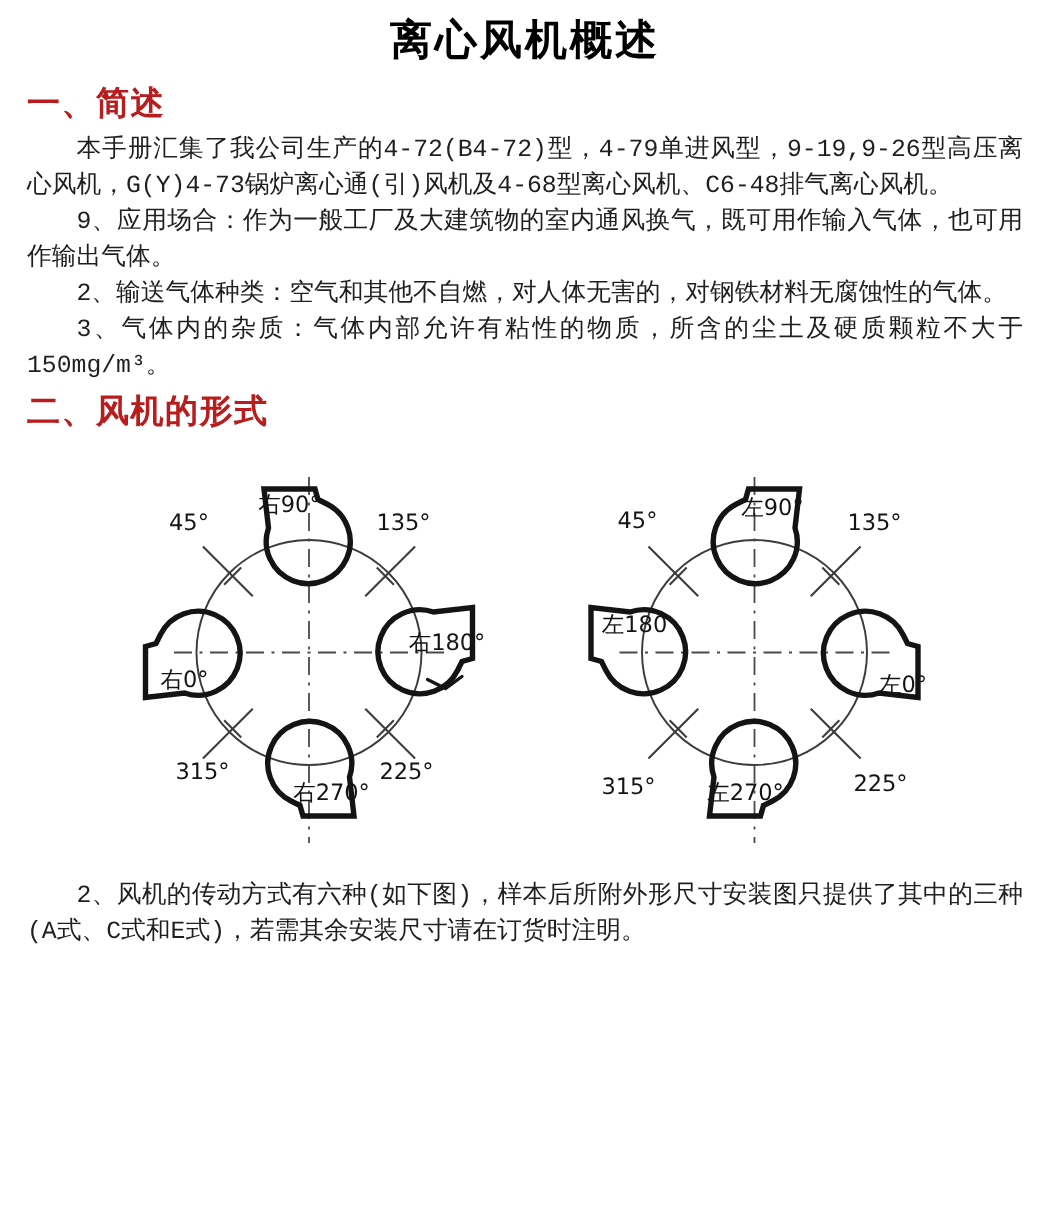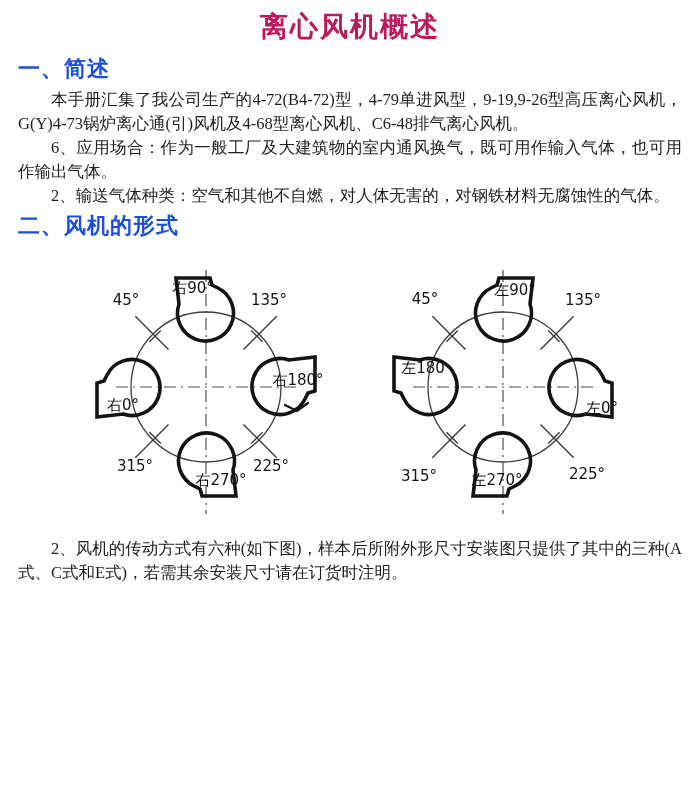--- a/index.html
+++ b/index.html
@@ -1,45 +1,46 @@
 <!DOCTYPE html>
 <html><head>
 <meta charset="utf-8">
 <style>
   html,body{margin:0;padding:0;background:#ffffff;}
   body{width:700px;height:807px;overflow:hidden;color:#1f1f1f;
        font-family:"Liberation Serif","DejaVu Serif",serif;}
   .page{padding:6px 18px 0 18px;}
   .doc-title{text-align:center;margin:2px 0 8px 0;font-size:28px;letter-spacing:2px;
-       font-family:"DejaVu Sans","Liberation Sans",sans-serif;font-weight:700;color:#be185d;}
+       font-family:"DejaVu Sans","Liberation Sans",sans-serif;font-weight:700;color:#000000;}
   .sec-heading{margin:3px 0 4px 0;font-size:22px;letter-spacing:1px;
-       font-family:Liberation Serif, serif;font-weight:700;color:#1d4ed8;}
-  p.body{margin:0;font-size:16.5px;line-height:24px;text-align:justify;text-indent:2em;}
+       font-family:Liberation Serif, serif;font-weight:700;color:#b91c1c;}
+  p.body{margin:0;font-size:16.5px;line-height:24px;text-align:justify;text-indent:2em;font-family:Liberation Mono, monospace;}
   .diagrams{position:relative;height:292px;margin:2px 0 0 0;}
   svg.diag{position:absolute;top:0;}
   #diagram-right-rotation{left:38px;}
   #diagram-left-rotation{left:335px;}
   .ring{fill:none;stroke:#3c3c3c;stroke-width:1.3;}
   .axis{stroke:#4a4a4a;stroke-width:1.2;stroke-dasharray:12 5 2 5;}
   .tick{stroke:#3c3c3c;stroke-width:1.4;}
   .volute{fill:none;stroke:#141414;stroke-width:3.6;}
   .arrow{fill:none;stroke:#141414;stroke-width:2.2;stroke-linecap:round;}
   .vlabel,.alabel{font:15px "DejaVu Sans","Liberation Sans",sans-serif;fill:#141414;}
 </style>
 </head>
 <body>
 
 <div class="page">
 
   <h1 class="doc-title">离心风机概述</h1>
 
   <h2 class="sec-heading">一、简述</h2>
   <p class="body">本手册汇集了我公司生产的4-72(B4-72)型，4-79单进风型，9-19,9-26型高压离心风机，G(Y)4-73锅炉离心通(引)风机及4-68型离心风机、C6-48排气离心风机。</p>
-  <p class="body">6、应用场合：作为一般工厂及大建筑物的室内通风换气，既可用作输入气体，也可用作输出气体。</p>
+  <p class="body">9、应用场合：作为一般工厂及大建筑物的室内通风换气，既可用作输入气体，也可用作输出气体。</p>
   <p class="body">2、输送气体种类：空气和其他不自燃，对人体无害的，对钢铁材料无腐蚀性的气体。</p>
+  <p class="body">3、气体内的杂质：气体内部允许有粘性的物质，所含的尘土及硬质颗粒不大于150mg/m³。</p>
 
   <h2 class="sec-heading">二、风机的形式</h2>
 
   <div class="diagrams">
 
     <svg id="diagram-right-rotation" class="diag" width="300" height="292" viewBox="0 0 300 292">
       <circle class="ring" cx="150" cy="142" r="75"></circle>
       <line class="axis" x1="60" y1="142" x2="240" y2="142"></line>
       <line class="axis" x1="150" y1="25" x2="150" y2="269"></line>
 

